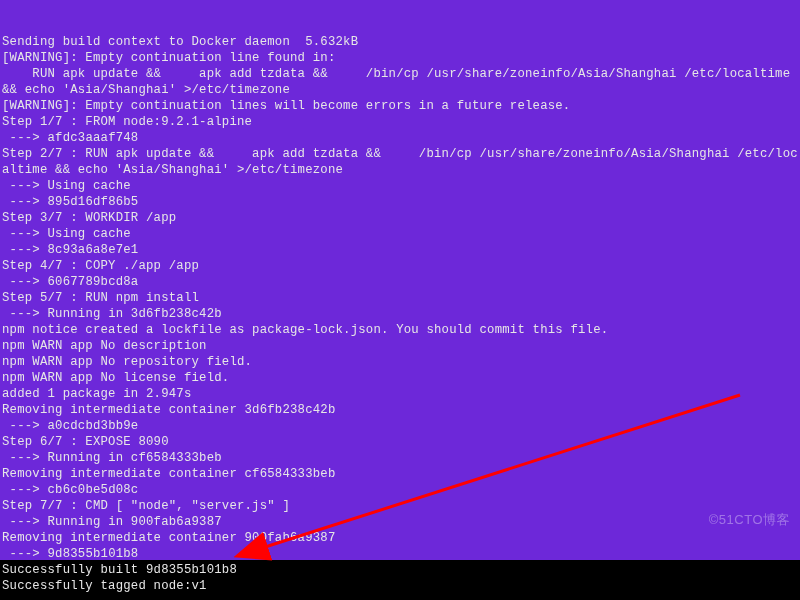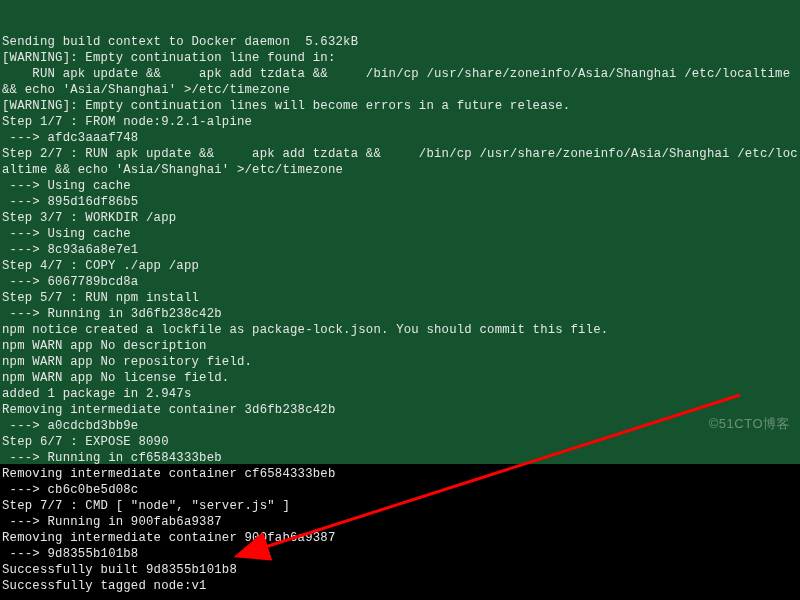--- a/index.html
+++ b/index.html
@@ -6,22 +6,22 @@
     margin: 0;
     padding: 0;
     width: 800px;
     height: 600px;
     background: #000000;
     overflow: hidden;
   }
   .terminal {
     position: relative;
     width: 800px;
-    height: 464px;
-    background: #14532d;
+    height: 560px;
+    background: #6d28d9;
     font-family: "Consolas", "Courier New", monospace;
     font-size: 12.3px;
     line-height: 16px;
     color: #e6e6e6;
     padding: 2px 2px;
     box-sizing: border-box;
     white-space: pre;
     letter-spacing: 0.2px;
   }
   .line {

